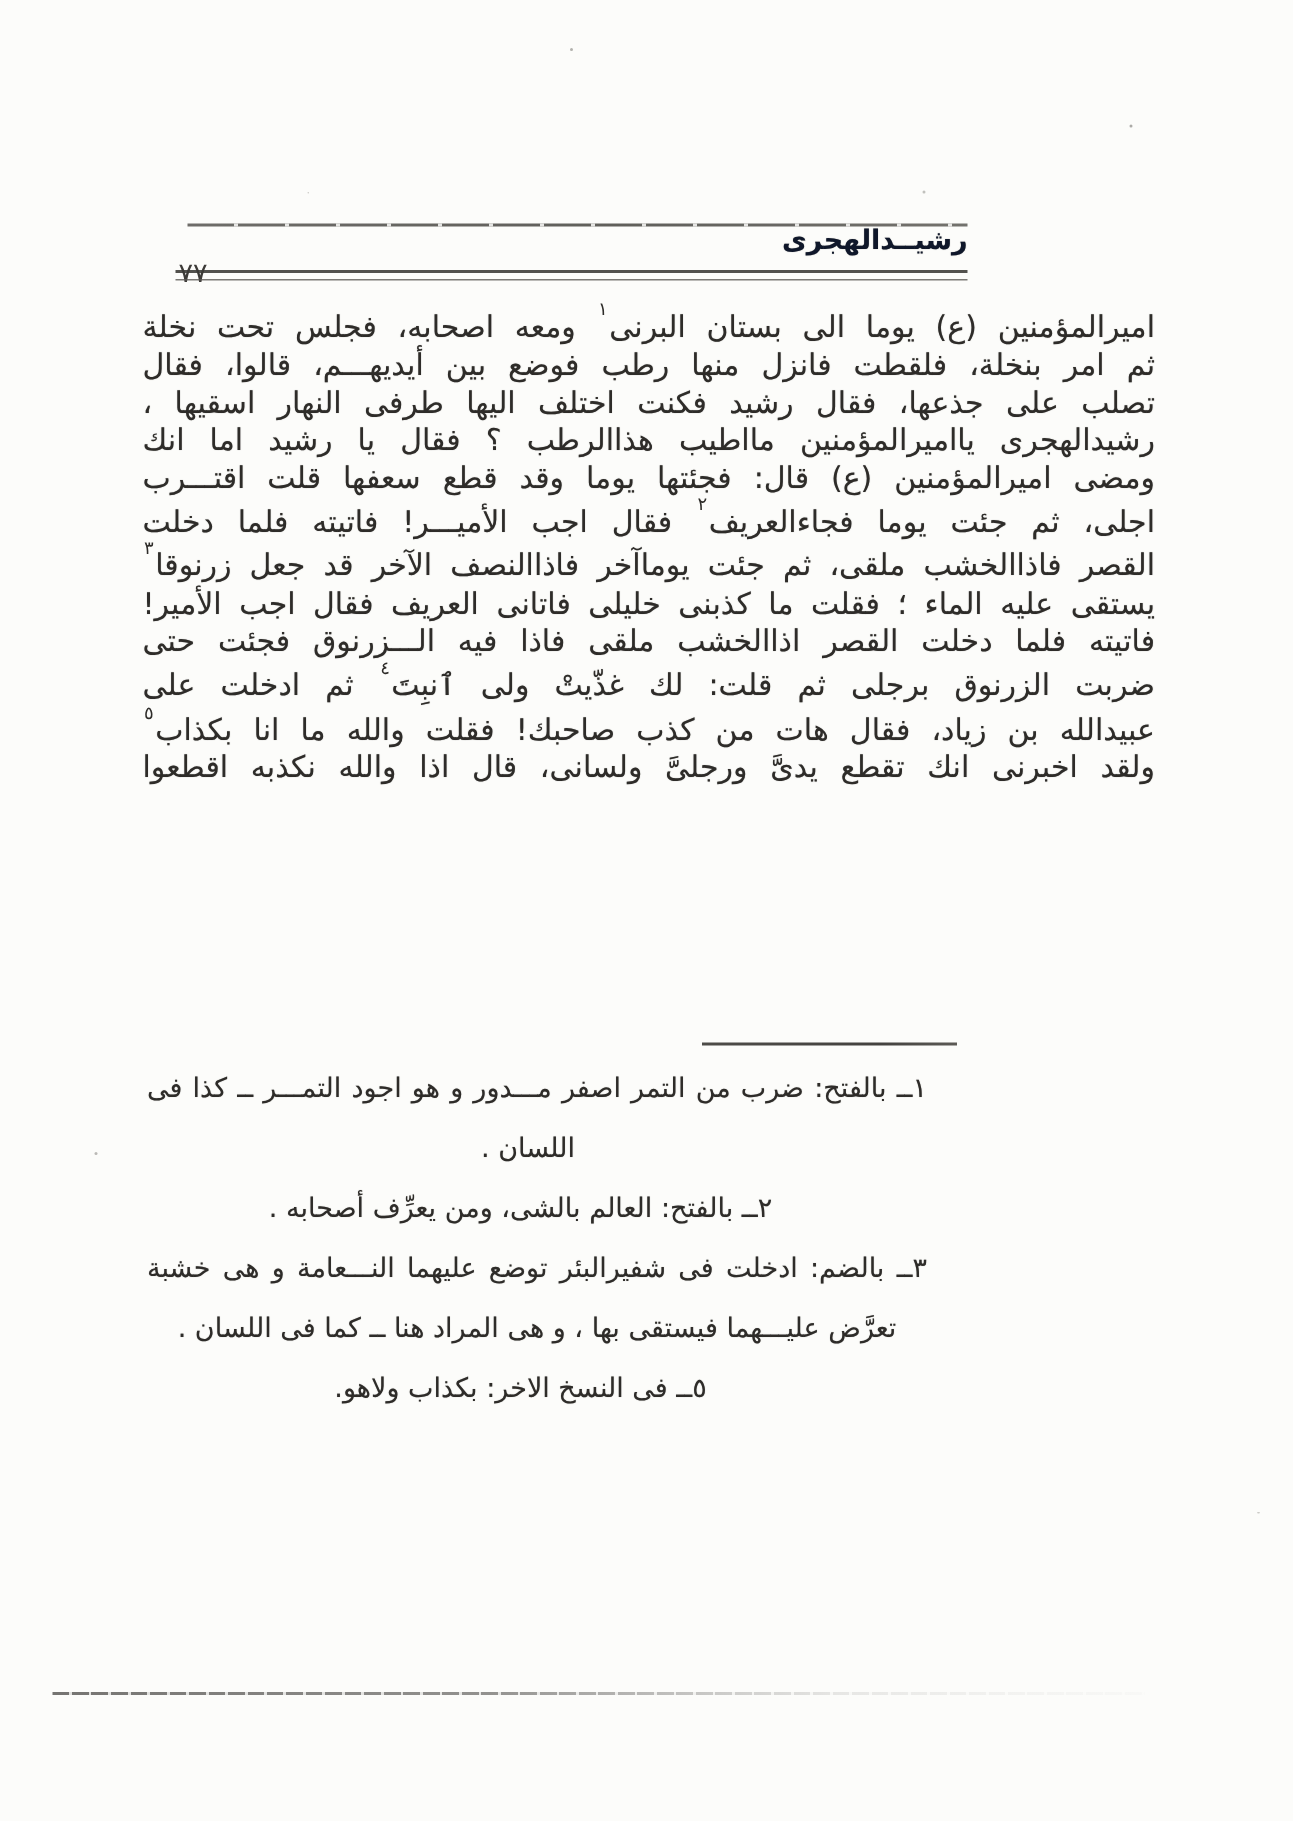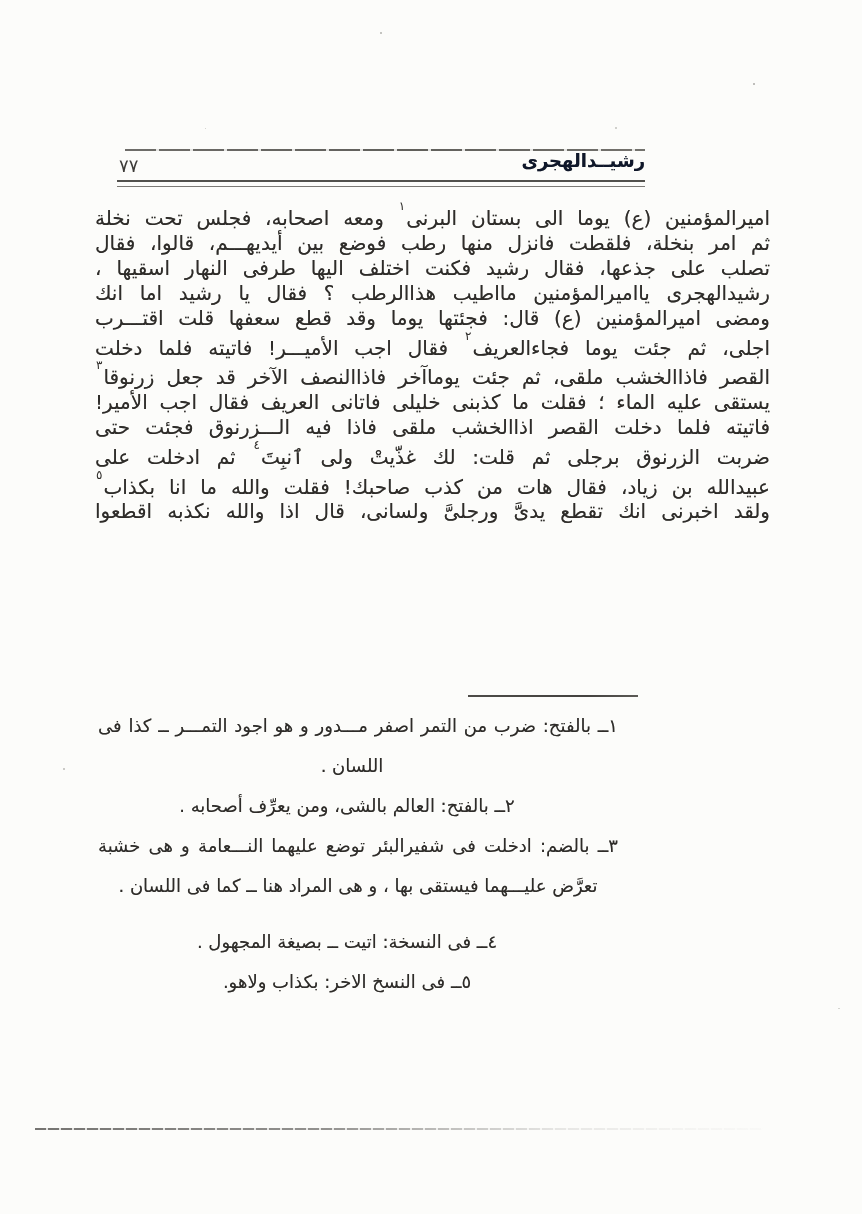--- a/index.html
+++ b/index.html
@@ -13,21 +13,21 @@
   }
   
   .rule-top{
     position:absolute;left:125px;top:149px;width:520px;height:2px;
     background-image:
       repeating-linear-gradient(90deg, rgba(252,252,250,0) 0 31px, rgba(252,252,250,.85) 31px 34px),
       linear-gradient(to right,#565450,#45443f 55%,#5c5a55);
     opacity:.85;
   }
   .header-num{
-    position:absolute;left:119px;top:155px;
+    position:absolute;left:119px;top:172px;
     font-size:18px;letter-spacing:1px;color:#3d3b38;
   }
   .header-title{
     position:absolute;right:217px;top:150px;
     direction:rtl;font-size:18px;font-weight:bold;color:#0f172a;
     text-shadow:0 0 .6px rgba(43,41,38,.55);
   }
   .rule-double{
     position:absolute;left:117px;top:180px;width:528px;height:4px;
     border-top:2px solid rgba(59,58,54,.88);
@@ -113,21 +113,20 @@
   </div>
 
   <div class="fn-separator"></div>
 
   <div class="footnotes" dir="rtl">
     <div class="fn-justify">١ــ بالفتح: ضرب من التمر اصفر مـــدور و هو اجود التمـــر ــ كذا فى</div>
     <div class="fn-right pr12">اللسان .</div>
     <div class="fn-right pr22">٢ــ بالفتح: العالم بالشى، ومن يعرِّف أصحابه .</div>
     <div class="fn-justify">٣ــ بالضم: ادخلت فى شفيرالبئر توضع عليهما النـــعامة و هى خشبة</div>
     <div class="fn-right">تعرَّض عليـــهما فيستقى بها ، و هى المراد هنا ــ كما فى اللسان .</div>
-    <div class="fn-right pr22 mt16">٤ــ فى النسخة: اتيت ــ بصيغة المجهول .</div>
     <div class="fn-right pr22">٥ــ فى النسخ الاخر: بكذاب ولاهو.</div>
   </div>
 
   <div class="scan-line-bottom"></div>
   <div class="speck s1"></div>
   <div class="speck s2"></div>
   <div class="speck s3"></div>
   <div class="speck s4"></div>
   <div class="speck s5"></div>
   <div class="speck s6"></div>

